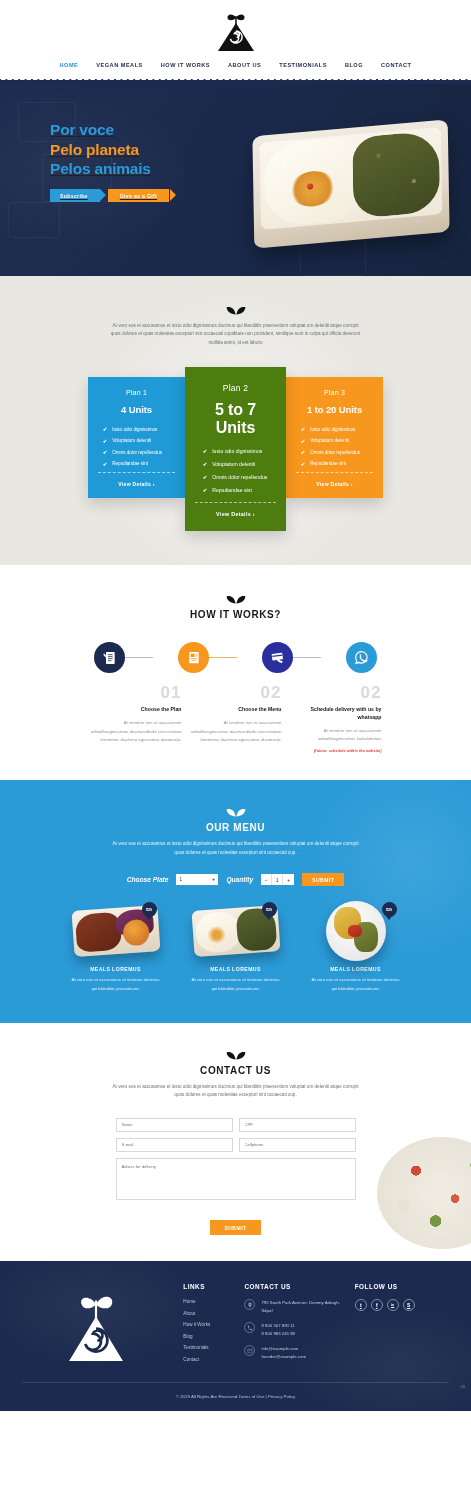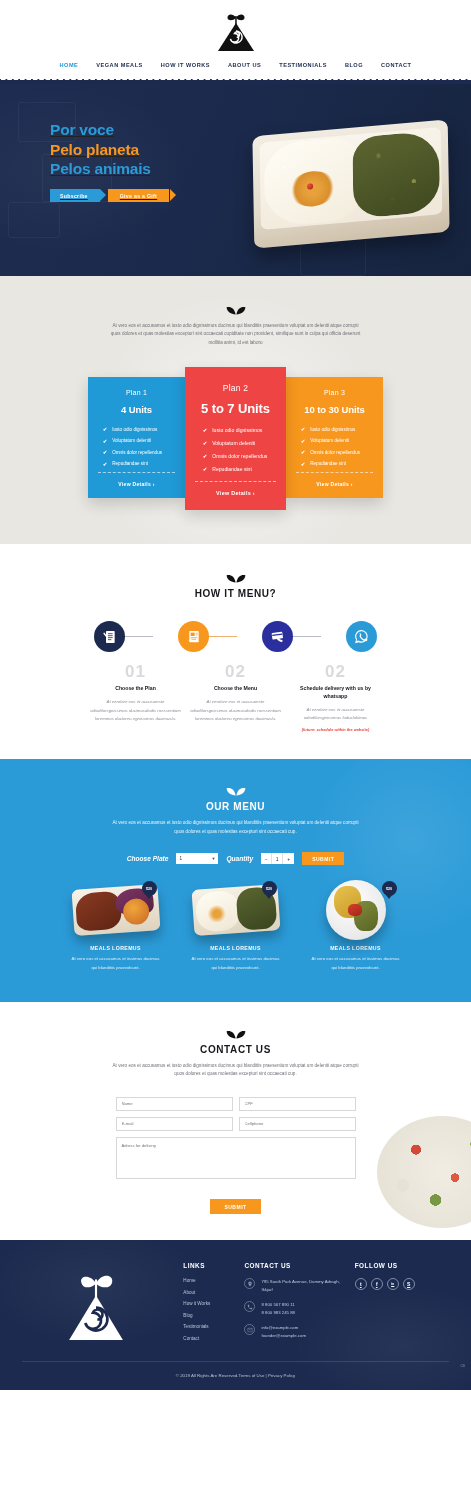--- a/index.html
+++ b/index.html
@@ -125,26 +125,26 @@
     color:#6f7278; text-align:center;
   }
   .sect-sub.white { color:#e6f4fb; }
 
   .plans { position:relative; display:flex; justify-content:center; align-items:flex-start; margin-top: 20px; }
   .plan {
     width: 97px; padding: 12px 8px 11px; text-align:center; color:#fff;
     box-shadow: 0 6px 14px rgba(0,0,0,.16);
   }
   .plan-1 { background:#1f9ad6; margin-top: 10px; }
-  .plan-2 { background:#ef4444; width: 101px; padding: 16px 8px 14px; z-index:3; }
+  .plan-2 { background:#4d7c0f; width: 101px; padding: 16px 8px 14px; z-index:3; }
   .plan-3 { background:#f8971d; margin-top: 10px; }
   .plan-name { font-size: 7px; font-weight: 400; letter-spacing:.2px; }
   .plan-2 .plan-name { font-size: 8.5px; }
   .plan-units { font-size: 9.5px; font-weight: 700; margin-top: 8px; letter-spacing:-.1px; }
-  .plan-2 .plan-units { font-size: 13px; }
+  .plan-2 .plan-units { font-size: 16px; }
   .plan-feats { margin-top: 11px; text-align:left; padding-left: 7px; }
   .plan-2 .plan-feats { padding-left: 10px; }
   .feat { display:flex; align-items:center; gap: 5px; margin-bottom: 5.5px; font-size: 4.6px; }
   .plan-2 .feat { font-size: 5.1px; margin-bottom: 7px; }
   .chk { font-size: 5px; font-weight:700; }
   .plan-div { border-top: 1px dashed rgba(255,255,255,.6); margin: 5px 2px 8px; }
   .plan-2 .plan-div { margin-top: 9px; }
   .view-details { font-size: 5px; font-weight:700; letter-spacing:.3px; cursor:pointer; }
   .plan-2 .view-details { font-size: 5.4px; }
 
@@ -157,21 +157,21 @@
   }
   .sc-1 { background:#1b2a4e; }
   .sc-2 { background:#f8971d; }
   .sc-3 { background:#2b2f9e; }
   .sc-4 { background:#2b9bd8; }
   .connector { position:absolute; top: 15px; height:1px; z-index:1; }
   .c1 { left: 109px; width: 44px; background:#b9bcc4; }
   .c2 { left: 193px; width: 44px; background:#f0b070; }
   .c3 { left: 277px; width: 44px; background:#b9bcc4; }
   .steps-text { display:flex; justify-content:center; gap: 8px; margin-top: 10px; }
-  .step { width: 92px; text-align:center; }
+  .step { width: 92px; text-align:right; }
   .step-num { font-size: 17px; font-weight:700; color:#d9dade; letter-spacing:1px; }
   .step-title { font-size: 5.2px; font-weight:700; color:#15171c; margin-top: 3px; line-height:1.5; }
   .step-body { font-size: 4.3px; line-height: 1.95; color:#8b8e95; margin-top: 5px; font-style:italic; }
   .step-note { display:block; font-size: 3.9px; color:#e8443a; margin-top: 3px; font-weight:700; }
 
   
   .menu {
     position:relative; background:#2b9bd8; padding: 26px 0 30px; overflow:hidden;
   }
   .menu::after {
@@ -430,21 +430,21 @@
             <span class="chk">✔</span>
             <span>Repudiandae sint</span>
           </div>
       </div>
       <div class="plan-div"></div>
       <div class="view-details"><span>View Details</span> <span>›</span></div>
     </div>
 
     <div class="plan plan-3">
       <div class="plan-name">Plan 3</div>
-      <div class="plan-units">10 to 30 Units</div>
+      <div class="plan-units">1 to 20 Units</div>
       <div class="plan-feats">
         <div class="feat">
             <span class="chk">✔</span>
             <span>Iusto odio dignissimos</span>
           </div>
         <div class="feat">
             <span class="chk">✔</span>
             <span>Voluptatum deleniti</span>
           </div>
         <div class="feat">
@@ -461,21 +461,21 @@
     </div>
   </div>
 </section>
 
 <section class="how">
   <div class="sect-head">
     <svg class="leaf-ico" width="20" height="11" viewBox="0 0 20 11">
       <path d="M9.6 10.4 C5 10 1 8 0.6 3.2 C4.6 2.2 8.6 4.4 9.6 10.4 Z" fill="#111"></path>
       <path d="M10.4 10.4 C15 10 19 8 19.4 3.2 C15.4 2.2 11.4 4.4 10.4 10.4 Z" fill="#111"></path>
     </svg>
-    <div class="sect-title">HOW IT MENU?</div>
+    <div class="sect-title">HOW IT WORKS?</div>
   </div>
 
   <div class="steps-icons">
     <div class="connector c1"></div>
     <div class="connector c2"></div>
     <div class="connector c3"></div>
 
     <div class="step-circle sc-1">
       <svg width="16" height="16" viewBox="0 0 24 24">
         <rect x="6" y="3" width="13" height="18" rx="1" fill="#fff"></rect>

